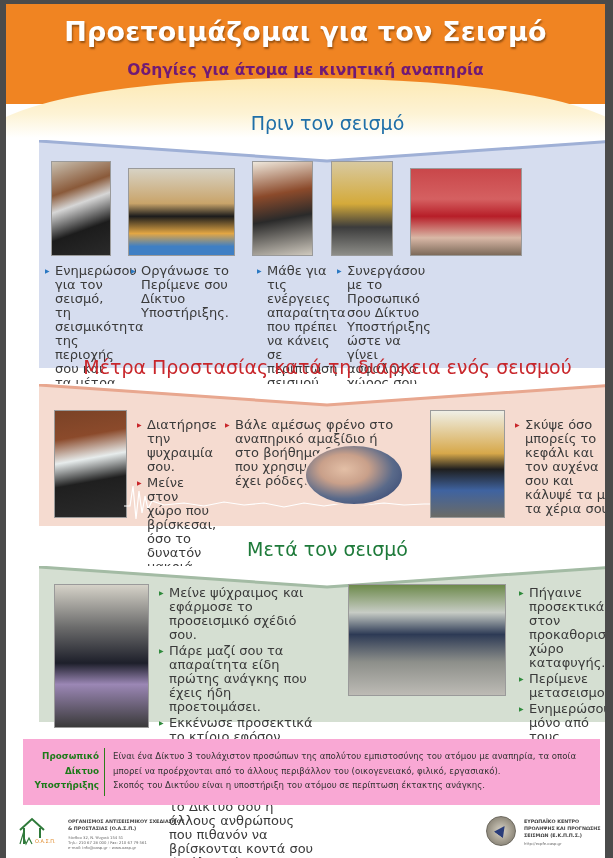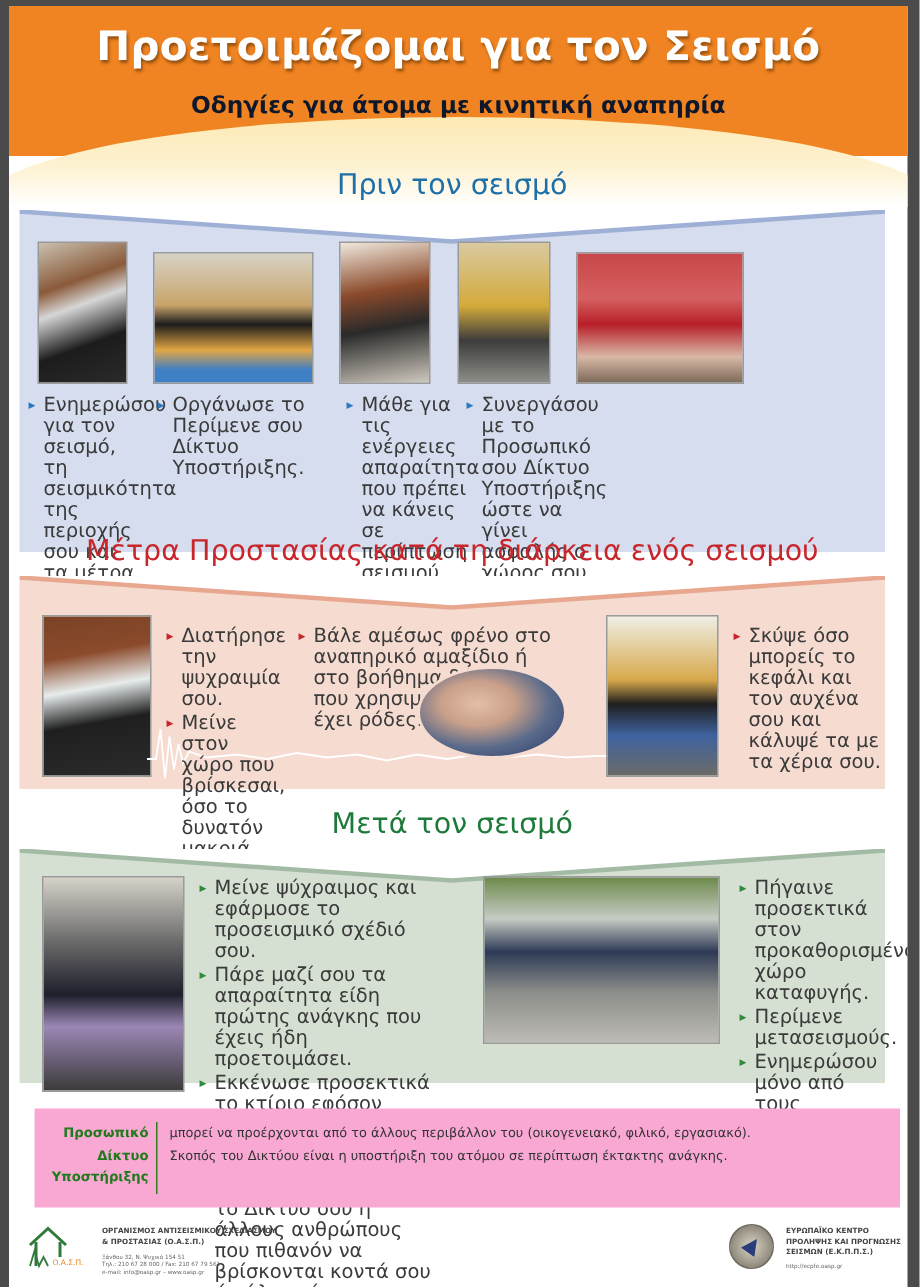--- a/index.html
+++ b/index.html
@@ -4,24 +4,24 @@
 <style>
   * { box-sizing: border-box; margin: 0; padding: 0; }
   html, body { width: 613px; height: 858px; overflow: hidden; }
   body { background: #4b4b4b; font-family: "DejaVu Sans", sans-serif; position: relative; }
   .page { position: absolute; left: 6px; top: 4px; width: 599px; height: 854px; background: #ffffff; overflow: hidden; }
 
   
   .header { position: absolute; left: 0; top: 0; width: 599px; height: 100px; background: #f08422; }
   .header-curve { position: absolute; left: -20px; top: 74px; width: 640px; height: 60px; background: linear-gradient(#fde9b3, #fdf3d5 60%, #ffffff); border-radius: 50% 50% 0 0 / 100% 100% 0 0; }
   .title { position: absolute; left: 0; top: 12px; width: 599px; text-align: center; color: #ffffff; font-size: 27px; font-weight: bold; text-shadow: 1px 2px 2px rgba(80,40,0,0.55); letter-spacing: 0.2px; }
-  .subtitle { position: absolute; left: 0; top: 57px; width: 599px; text-align: center; color: #0f172a; font-size: 15.5px; font-weight: bold; }
+  .subtitle { position: absolute; left: 0; top: 57px; width: 599px; text-align: center; color: #701a75; font-size: 15.5px; font-weight: bold; }
 
   
-  .section { position: absolute; left: 7px; width: 493px; }
+  .section { position: absolute; left: 33px; width: 493px; }
   .section-title { position: absolute; left: 0; width: 577px; text-align: center; font-size: 19px; }
   .section-bg { position: absolute; left: 0; width: 577px; }
   .notch { position: absolute; left: 0; top: 0; width: 577px; height: 26px; }
   .bullet-list { list-style: none; position: absolute; font-size: 13px; line-height: 14px; color: #3a3a3a; }
   .bullet-list li { position: relative; padding-left: 10px; margin-bottom: 2px; }
   .bullet-list li::before { content: "\25B6"; position: absolute; left: 0; top: 0; font-size: 6px; }
   .photo { position: absolute; border: 1px solid #9a9a9a; overflow: hidden; }
 
   
   .before .section-title { color: #1f6fa8; top: 0; }
@@ -147,20 +147,21 @@
   </div>
 
   <div class="info">
     <div class="info-label">
       <div>Προσωπικό</div>
       <div>Δίκτυο</div>
       <div>Υποστήριξης</div>
     </div>
     <div class="info-sep"></div>
     <div class="info-text">
+      <div>Είναι ένα Δίκτυο 3 τουλάχιστον προσώπων της απολύτου εμπιστοσύνης του ατόμου με αναπηρία, τα οποία</div>
       <div>μπορεί να προέρχονται από το άλλους περιβάλλον του (οικογενειακό, φιλικό, εργασιακό).</div>
       <div>Σκοπός του Δικτύου είναι η υποστήριξη του ατόμου σε περίπτωση έκτακτης ανάγκης.</div>
     </div>
   </div>
 
   <div class="footer-left">
     <svg style="position:absolute; left:0; top:2px; width:42px; height:30px;" viewBox="0 0 42 30">
       <polyline points="2,14 14,3 26,14" fill="none" stroke="#2f7a3a" stroke-width="2"></polyline>
       <polyline points="6,12 6,28" stroke="#2f7a3a" stroke-width="2"></polyline>
       <polyline points="22,12 22,22" stroke="#2f7a3a" stroke-width="2"></polyline>

